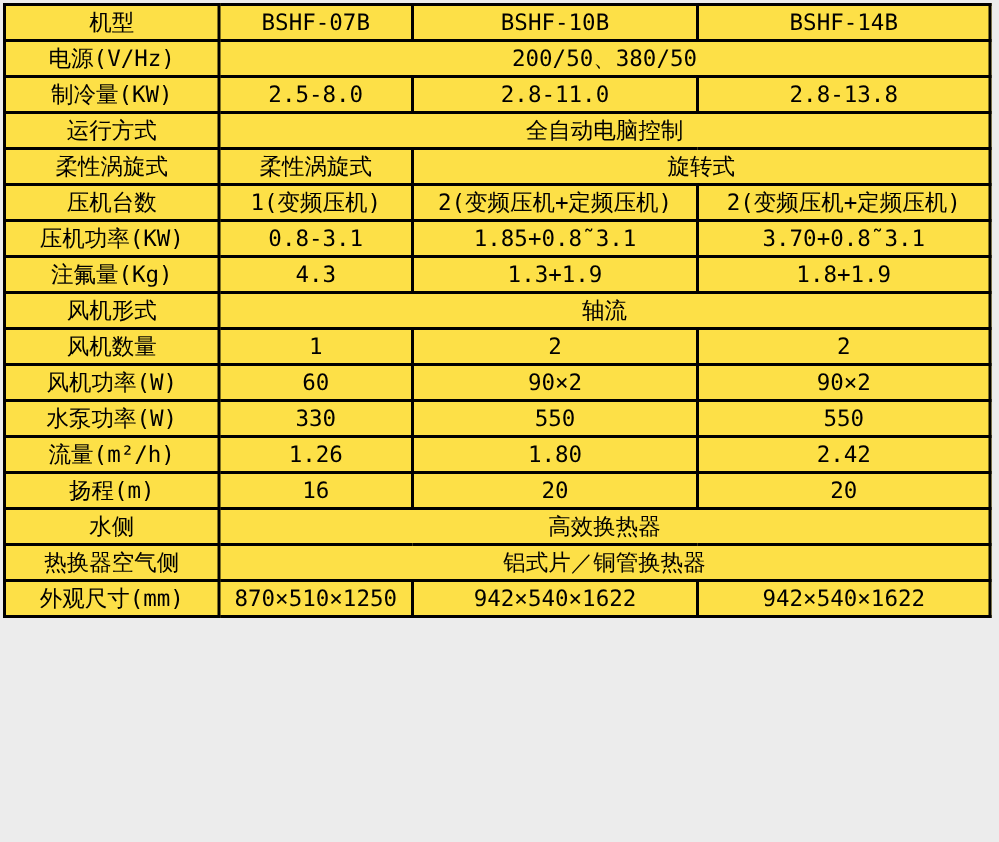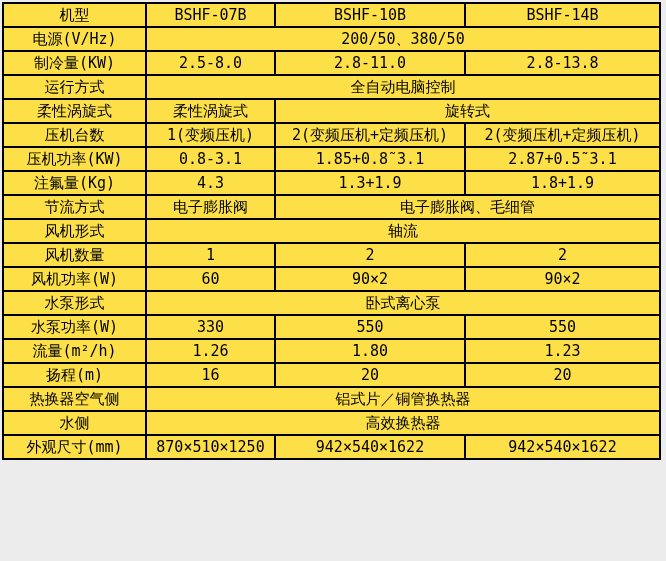--- a/index.html
+++ b/index.html
@@ -75,78 +75,69 @@
       <tr>
         <td class="row-label">压机台数</td>
         <td>1(变频压机)</td>
         <td>2(变频压机+定频压机)</td>
         <td>2(变频压机+定频压机)</td>
       </tr>
       <tr>
         <td class="row-label">压机功率(KW)</td>
         <td>0.8-3.1</td>
         <td>1.85+0.8˜3.1</td>
-        <td>2.87+0.5˜3.1</td>
+        <td>3.70+0.8˜3.1</td>
       </tr>
       <tr>
         <td class="row-label">注氟量(Kg)</td>
         <td>4.3</td>
         <td>1.3+1.9</td>
         <td>1.8+1.9</td>
-      </tr>
-      <tr>
-        <td class="row-label">节流方式</td>
-        <td>电子膨胀阀</td>
-        <td colspan="2">电子膨胀阀、毛细管</td>
       </tr>
       <tr>
         <td class="row-label">风机形式</td>
         <td colspan="3">轴流</td>
       </tr>
       <tr>
         <td class="row-label">风机数量</td>
         <td>1</td>
         <td>2</td>
         <td>2</td>
       </tr>
       <tr>
         <td class="row-label">风机功率(W)</td>
         <td>60</td>
         <td>90×2</td>
         <td>90×2</td>
       </tr>
       <tr>
-        <td class="row-label">水泵形式</td>
-        <td colspan="3">卧式离心泵</td>
-      </tr>
-      <tr>
         <td class="row-label">水泵功率(W)</td>
         <td>330</td>
         <td>550</td>
         <td>550</td>
       </tr>
       <tr>
         <td class="row-label">流量(m²/h)</td>
         <td>1.26</td>
         <td>1.80</td>
-        <td>1.23</td>
+        <td>2.42</td>
       </tr>
       <tr>
         <td class="row-label">扬程(m)</td>
         <td>16</td>
         <td>20</td>
         <td>20</td>
       </tr>
       <tr>
+        <td class="row-label">水侧</td>
+        <td colspan="3">高效换热器</td>
+      </tr>
+      <tr>
         <td class="row-label">热换器空气侧</td>
         <td colspan="3">铝式片／铜管换热器</td>
-      </tr>
-      <tr>
-        <td class="row-label">水侧</td>
-        <td colspan="3">高效换热器</td>
       </tr>
       <tr>
         <td class="row-label">外观尺寸(mm)</td>
         <td>870×510×1250</td>
         <td>942×540×1622</td>
         <td>942×540×1622</td>
       </tr>
     </tbody>
 </table>
 

